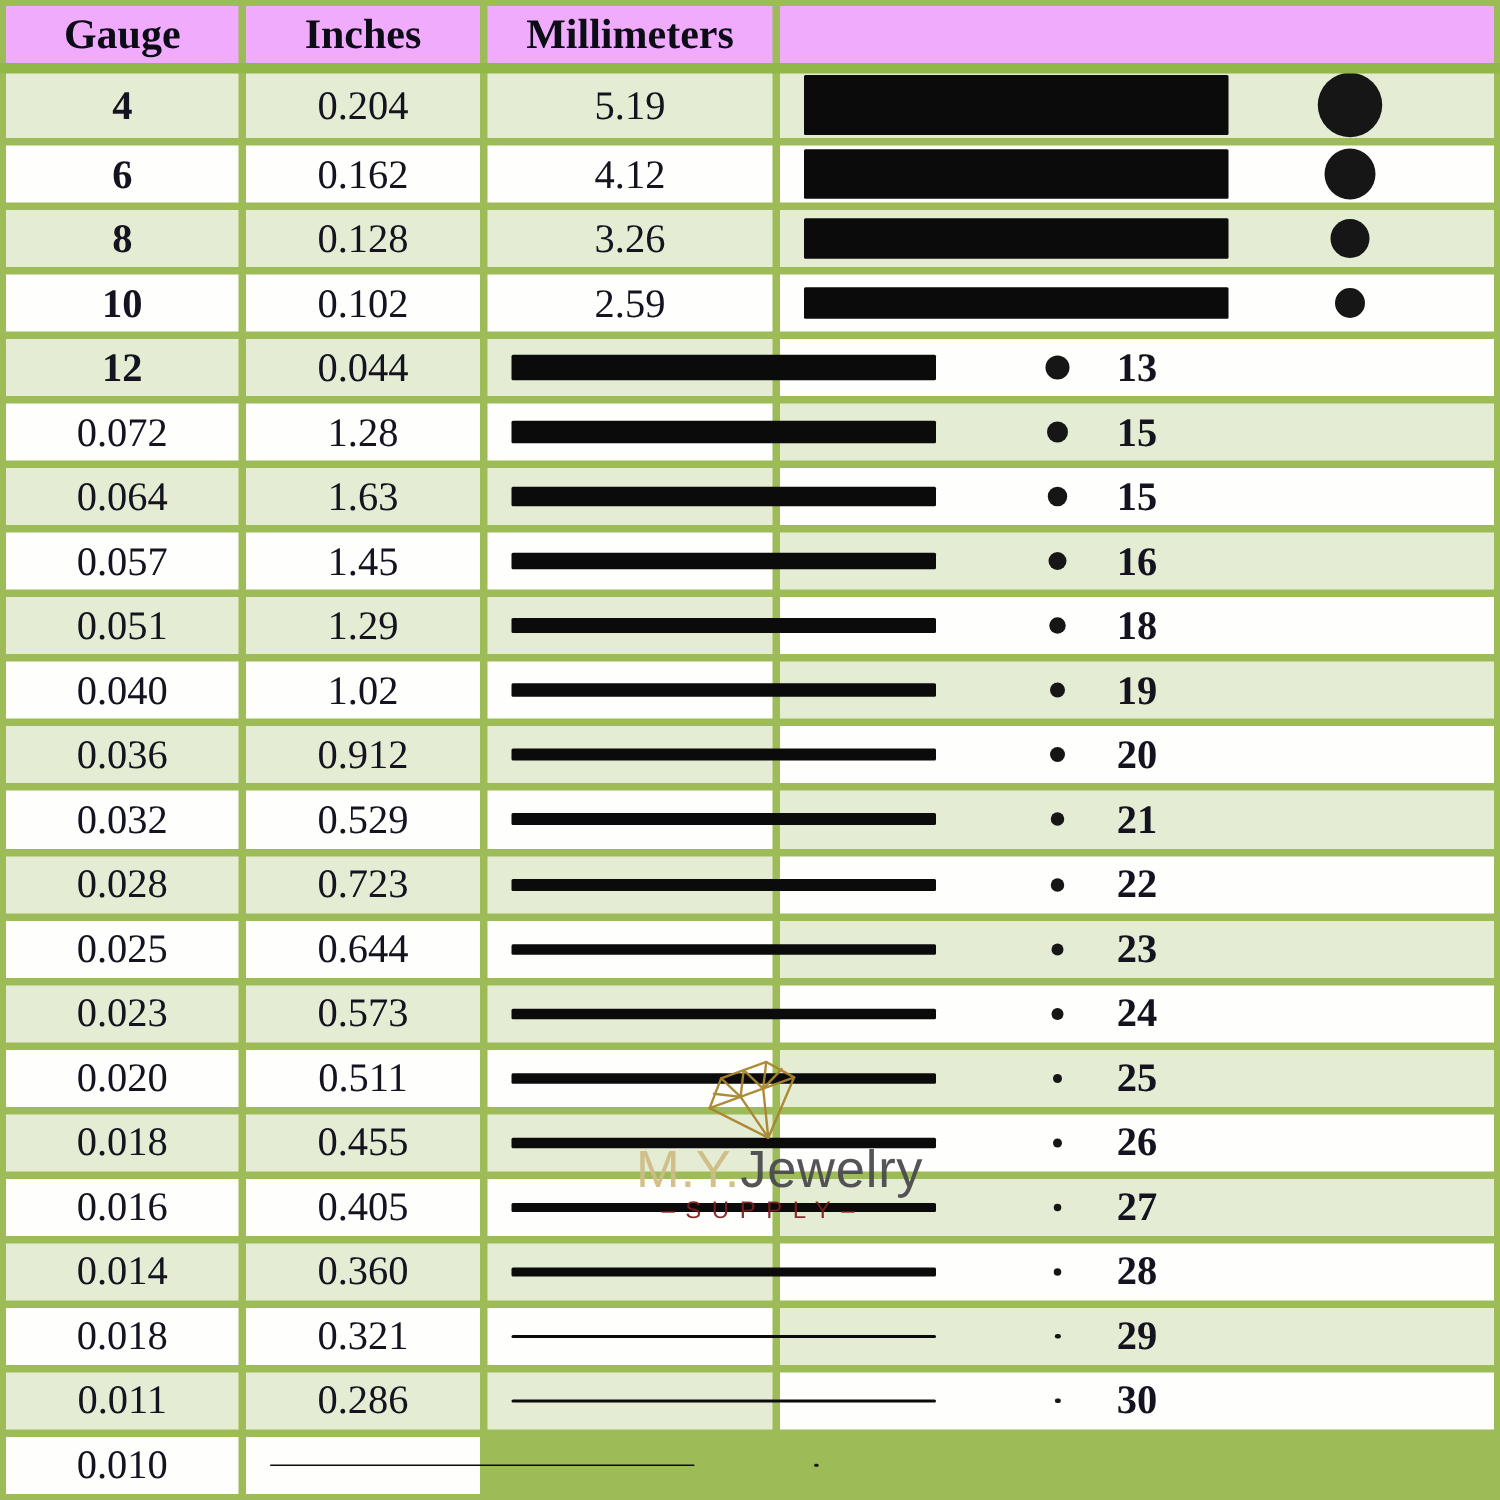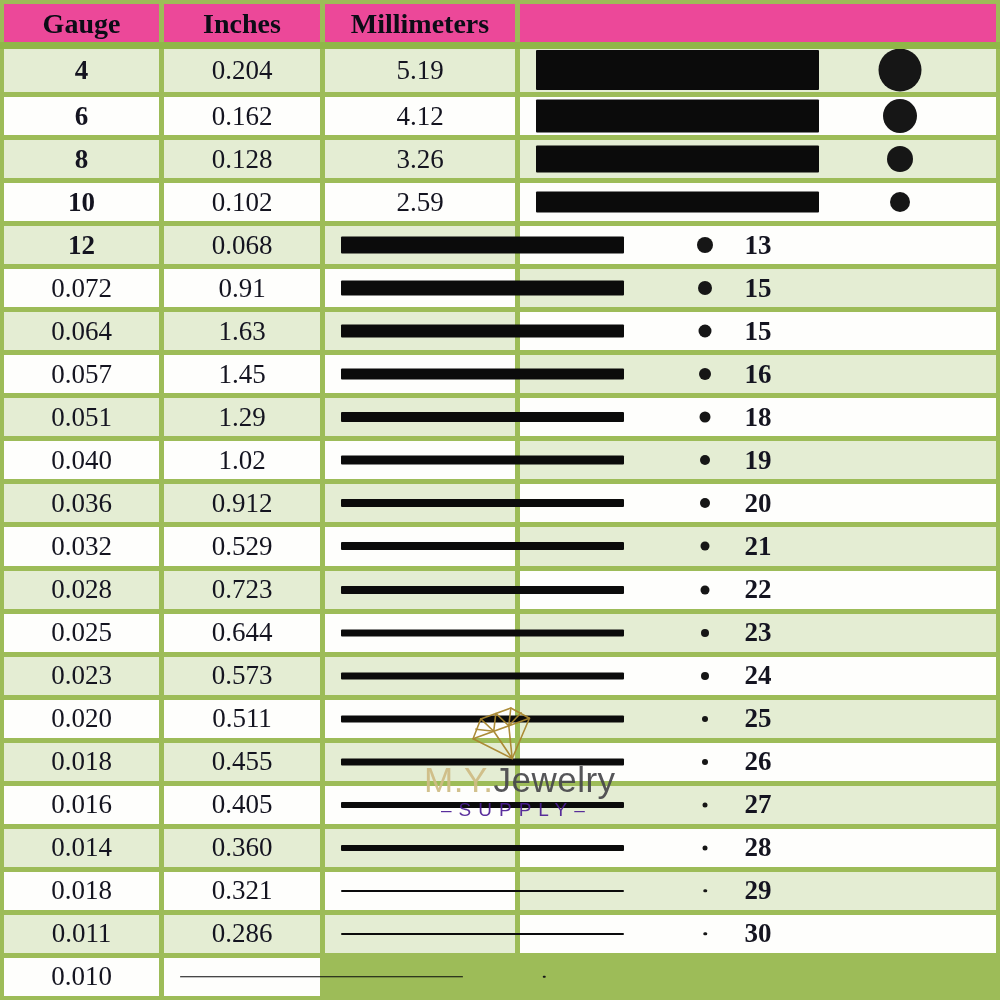--- a/index.html
+++ b/index.html
@@ -12,21 +12,21 @@
     position:absolute; inset:0; display:grid;
     grid-template-columns:155px 156px 190px 1fr;
     grid-template-rows:39px 44px repeat(21, 1fr);
     gap:5px; padding:4px; box-sizing:border-box;
   }
   .cell {
     display:flex; align-items:center; justify-content:center;
     font-size:27px; color:#141420; line-height:1;
   }
   .head {
-    background:#ec4899; font-weight:bold; font-size:28px; color:#0c0c16;
+    background:#f0abfc; font-weight:bold; font-size:28px; color:#0c0c16;
   }
   .g { background:#e4edd3; }
   .w { background:#fefefc; }
   .gauge { font-weight:bold; }
   .viz { position:relative; }
   .bar {
     position:absolute; left:16px; top:50%; transform:translateY(-50%);
     width:283px; background:#0b0b0b; border-radius:1px;
   }
   .dot {
@@ -44,22 +44,22 @@
   }
   .wm-text {
     position:absolute; left:424px; top:760px;
     font-family:"Liberation Sans", sans-serif; font-size:35px;
     letter-spacing:.5px; white-space:nowrap; opacity:.92;
   }
   .wm-my { color:#cfbc84; }
   .wm-jewelry { color:#47474b; }
   .wm-supply {
     position:absolute; left:441px; top:799px;
-    font-family:"Liberation Sans", sans-serif; font-size:19px;
-    letter-spacing:7px; color:#4c1d95; opacity:.92; white-space:nowrap;
+    font-family:"Liberation Sans", sans-serif; font-size:16px;
+    letter-spacing:7px; color:#7f1d1d; opacity:.92; white-space:nowrap;
   }
 </style>
 </head>
 <body>
 
 <div class="stage">
   <div class="header-rule"></div>
 
   <div class="grid" id="grid">
     <div class="cell head">Gauge</div>
@@ -93,29 +93,29 @@
 
   <div class="cell gauge w">10</div>
   <div class="cell w">0.102</div>
   <div class="cell w">2.59</div>
   <div class="cell viz w">
     <div class="bar" style="height: 21px;"></div>
     <div class="dot" style="height: 20px; width: 20px;"></div>
   </div>
 
   <div class="cell gauge g">12</div>
-  <div class="cell g">0.068</div>
+  <div class="cell g">0.044</div>
   <div class="cell viz g">
     <div class="bar" style="height: 17px;"></div>
     <div class="dot" style="height: 16px; width: 16px;"></div>
   </div>
 
   <div class="cell gauge w">13</div>
   <div class="cell w">0.072</div>
-  <div class="cell w">0.91</div>
+  <div class="cell w">1.28</div>
   <div class="cell viz w">
     <div class="bar" style="height: 15px;"></div>
     <div class="dot" style="height: 14px; width: 14px;"></div>
   </div>
 
   <div class="cell gauge g">15</div>
   <div class="cell g">0.064</div>
   <div class="cell g">1.63</div>
   <div class="cell viz g">
     <div class="bar" style="height: 13px;"></div>

